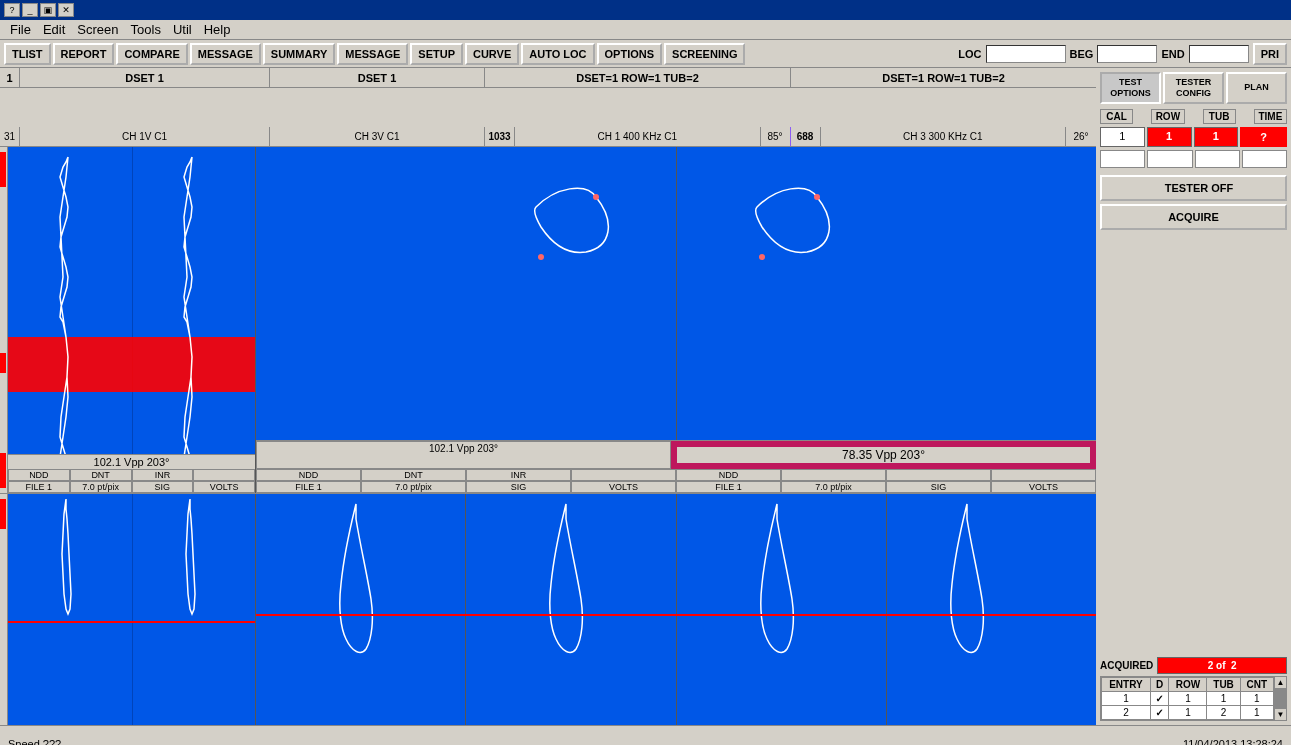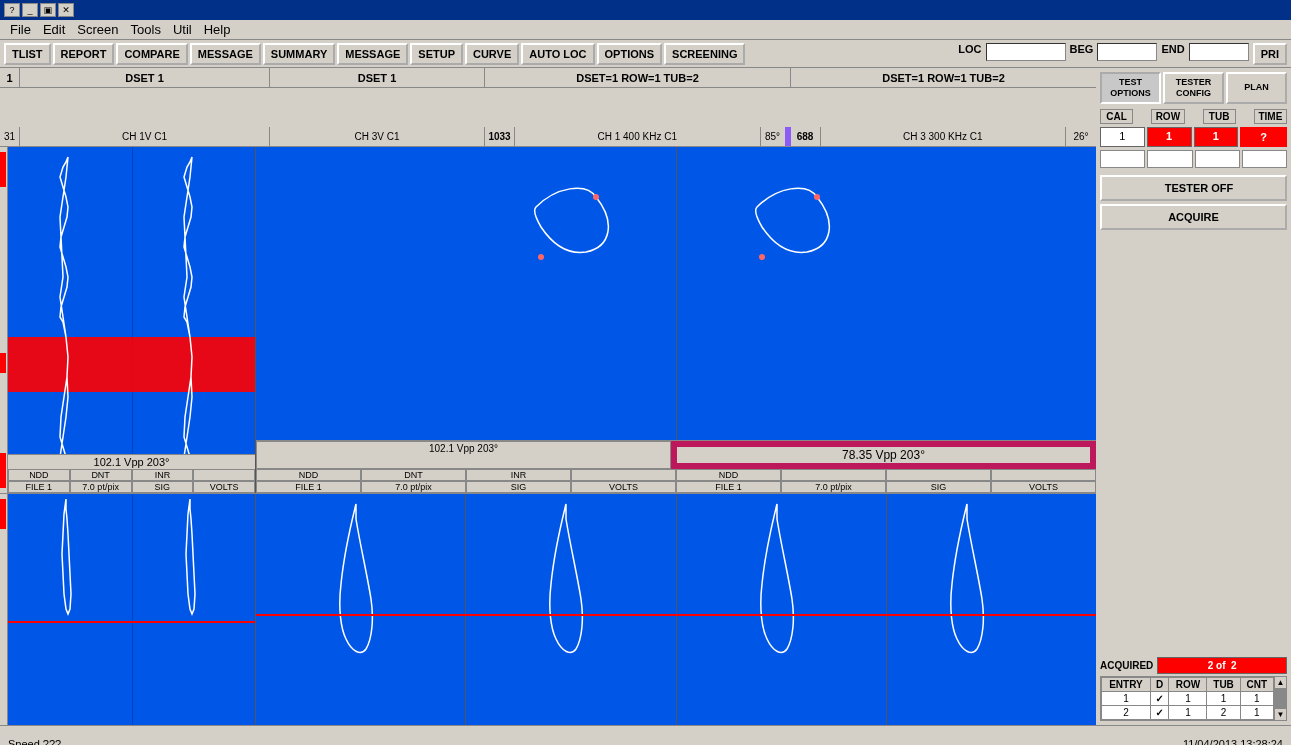--- a/index.html
+++ b/index.html
@@ -54,21 +54,21 @@
       font-size: 11px;
       font-weight: bold;
       cursor: pointer;
       height: 22px;
       display: flex; align-items: center;
     }
     
     #toolbar .loc-area {
       margin-left: auto;
       display: flex;
-      align-items: flex-start;
+      align-items: center;
       gap: 4px;
     }
     .loc-input {
       width: 60px; height: 18px; background: white; border: 1px inset #888;
       font-size: 11px; padding: 1px 2px;
     }
     .loc-label { font-weight: bold; font-size: 11px; }
     
     
     #main-area {
@@ -207,21 +207,21 @@
       <div style="flex:1; border-right:1px solid #888; display:flex; align-items:center; justify-content:center; font-weight:bold; font-size:11px;">DSET=1  ROW=1  TUB=2</div>
       <div style="flex:1; display:flex; align-items:center; justify-content:center; font-weight:bold; font-size:11px;">DSET=1  ROW=1  TUB=2</div>
     </div>
 
     <div style="display:flex; height:20px; background:#d4d0c8; border-bottom:1px solid #888; flex-shrink:0;margin-top:39px;">
       <div style="width:20px; border-right:1px solid #888; display:flex; align-items:center; justify-content:center; font-size:10px;">31</div>
       <div style="width:250px; border-right:1px solid #888; display:flex; align-items:center; justify-content:center; font-size:10px;">CH  1V  C1</div>
       <div style="width:215px; border-right:1px solid #888; display:flex; align-items:center; justify-content:center; font-size:10px;">CH  3V  C1</div>
       <div style="width:30px; border-right:1px solid #888; display:flex; align-items:center; justify-content:center; font-size:10px; font-weight:bold;">1033</div>
       <div style="flex:1; border-right:1px solid #888; display:flex; align-items:center; justify-content:center; font-size:10px;">CH 1  400 KHz  C1</div>
-      <div style="width:30px; border-right:6px solid #8b5cf6; display:flex; align-items:center; justify-content:center; font-size:10px;">85°</div>
+      <div style="width:30px; border-right:1px solid #8b5cf6; display:flex; align-items:center; justify-content:center; font-size:10px;">85°</div>
       <div style="width:30px; border-right:1px solid #888; display:flex; align-items:center; justify-content:center; font-size:10px; font-weight:bold;">688</div>
       <div style="flex:1; border-right:1px solid #888; display:flex; align-items:center; justify-content:center; font-size:10px;">CH 3  300 KHz  C1</div>
       <div style="width:30px; display:flex; align-items:center; justify-content:center; font-size:10px;">26°</div>
     </div>
 
     <div style="flex:1; display:flex; flex-direction:column; overflow:hidden;">
 
       <div style="display:flex; flex:3; border-bottom:1px solid #888;">
 
         <div style="width:8px; background:#d4d0c8; border-right:1px solid #888; position:relative; flex-shrink:0;">

